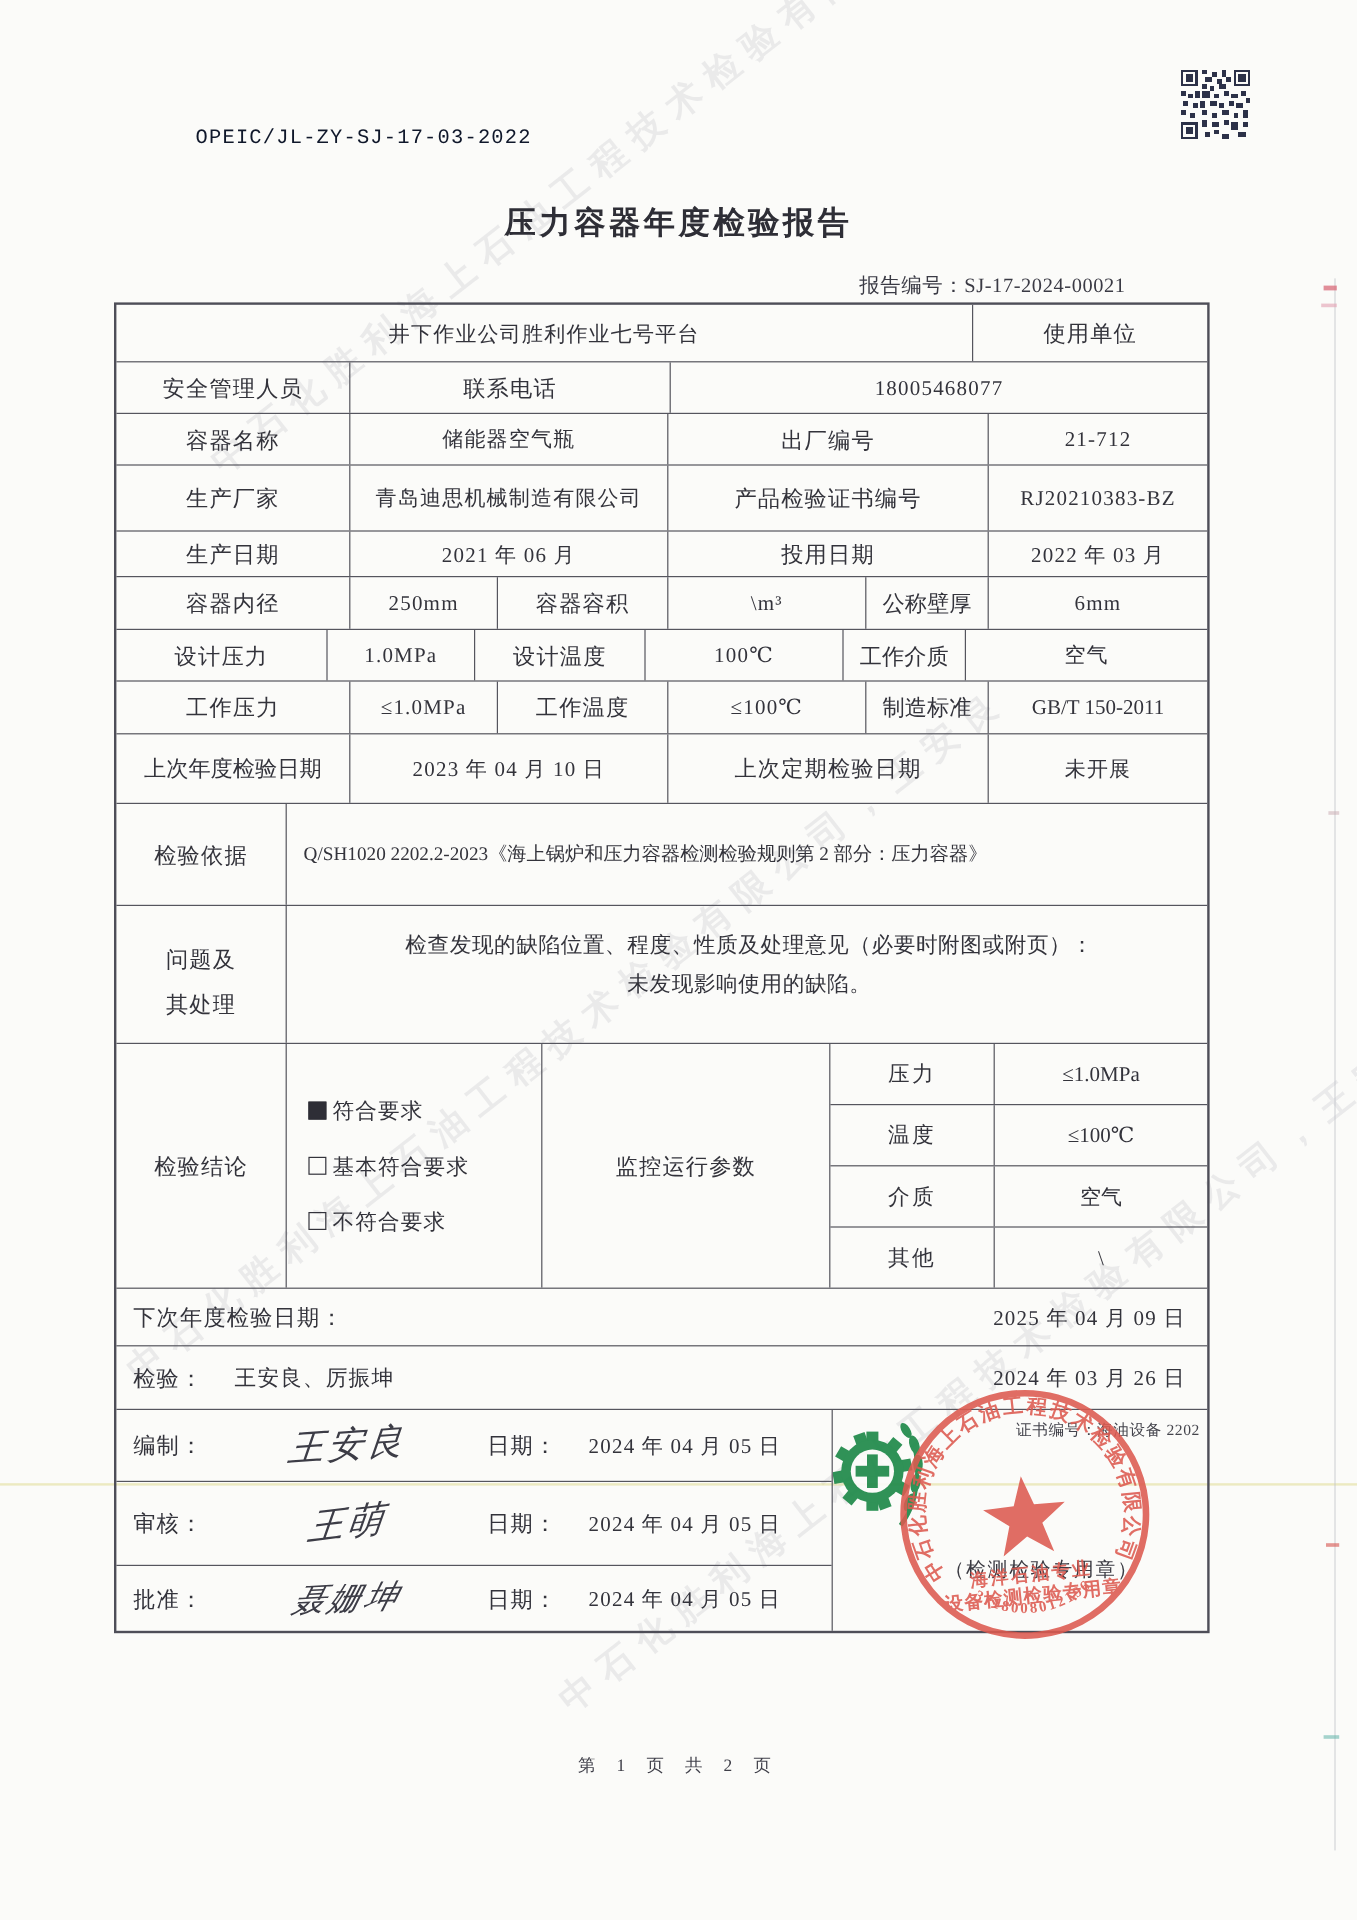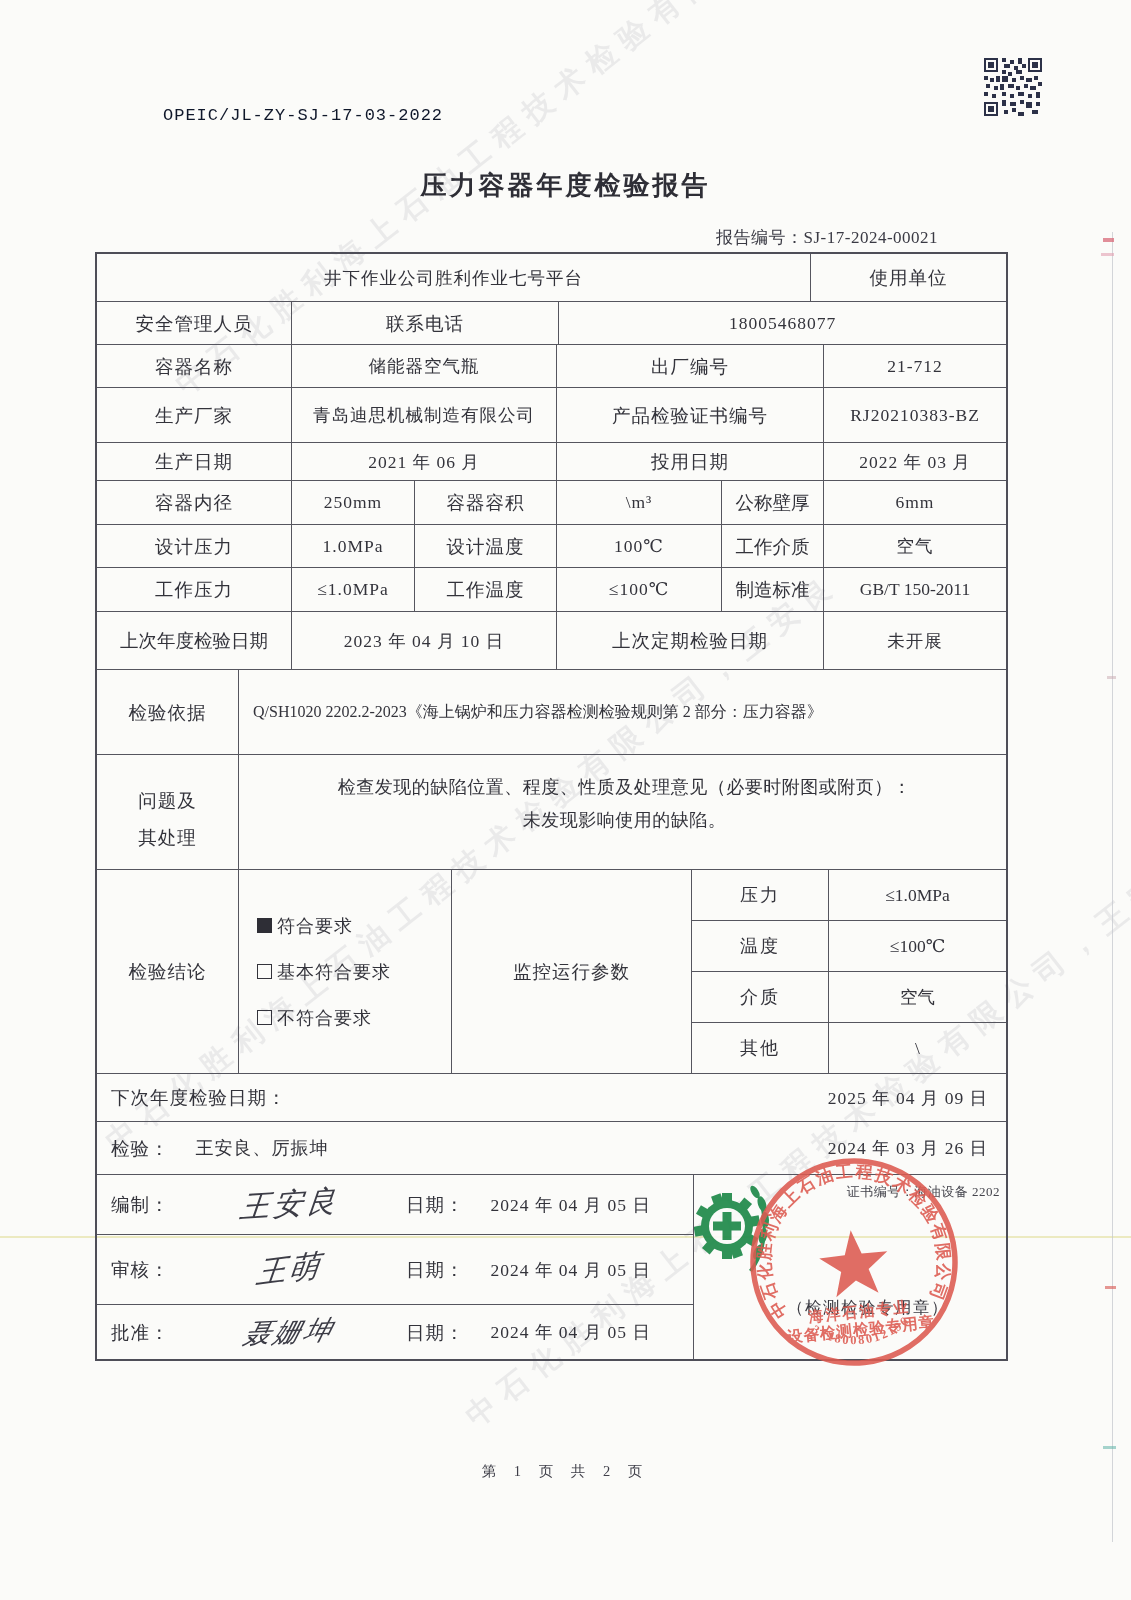--- a/index.html
+++ b/index.html
@@ -182,21 +182,21 @@
     <div class="row" style="height:44px;">
       <div class="cell lab" style="width:195px;">容器内径</div>
       <div class="cell val" style="width:123px;">250mm</div>
       <div class="cell lab" style="width:142px;">容器容积</div>
       <div class="cell val" style="width:165px;">\m³</div>
       <div class="cell lab" style="width:102px; letter-spacing:0;">公称壁厚</div>
       <div class="cell val flex1">6mm</div>
     </div>
 
     <div class="row" style="height:43px;">
-      <div class="cell lab" style="width:195px;">设计压力</div>
+      <div class="cell lab" style="width:176px;">设计压力</div>
       <div class="cell val" style="width:123px;">1.0MPa</div>
       <div class="cell lab" style="width:142px;">设计温度</div>
       <div class="cell val" style="width:165px;">100℃</div>
       <div class="cell lab" style="width:102px; letter-spacing:0;">工作介质</div>
       <div class="cell val flex1">空气</div>
     </div>
 
     <div class="row" style="height:44px;">
       <div class="cell lab" style="width:195px;">工作压力</div>
       <div class="cell val" style="width:123px;">≤1.0MPa</div>

